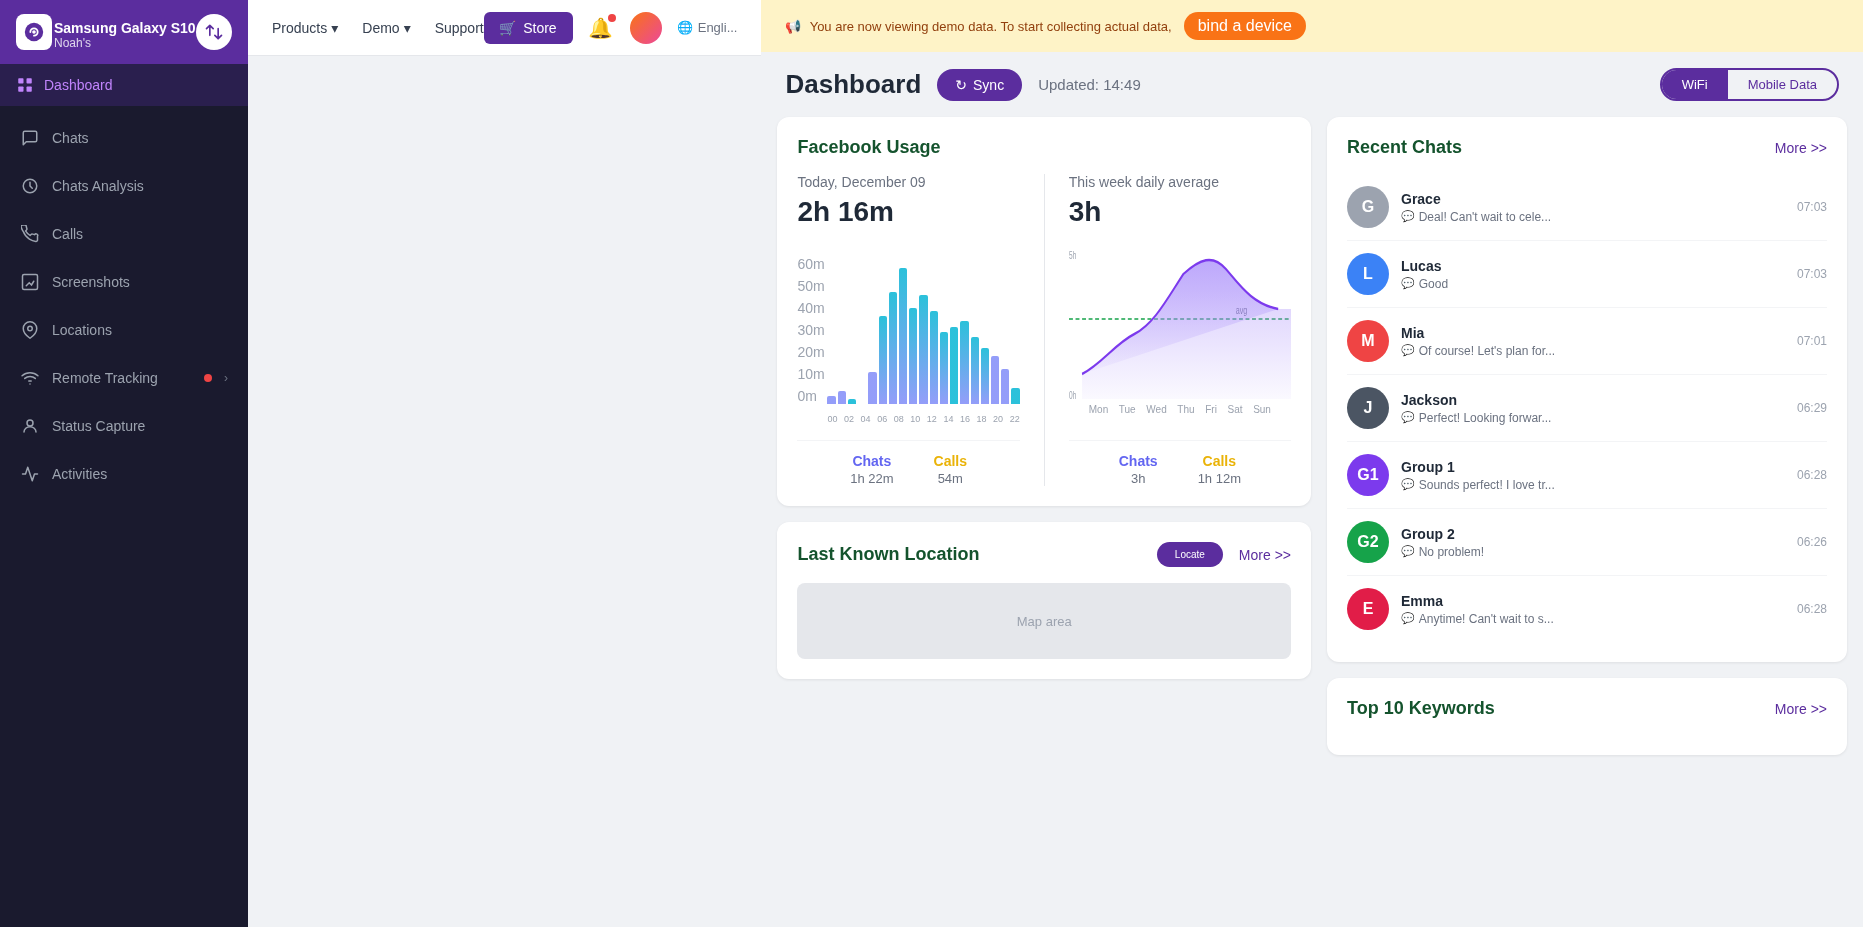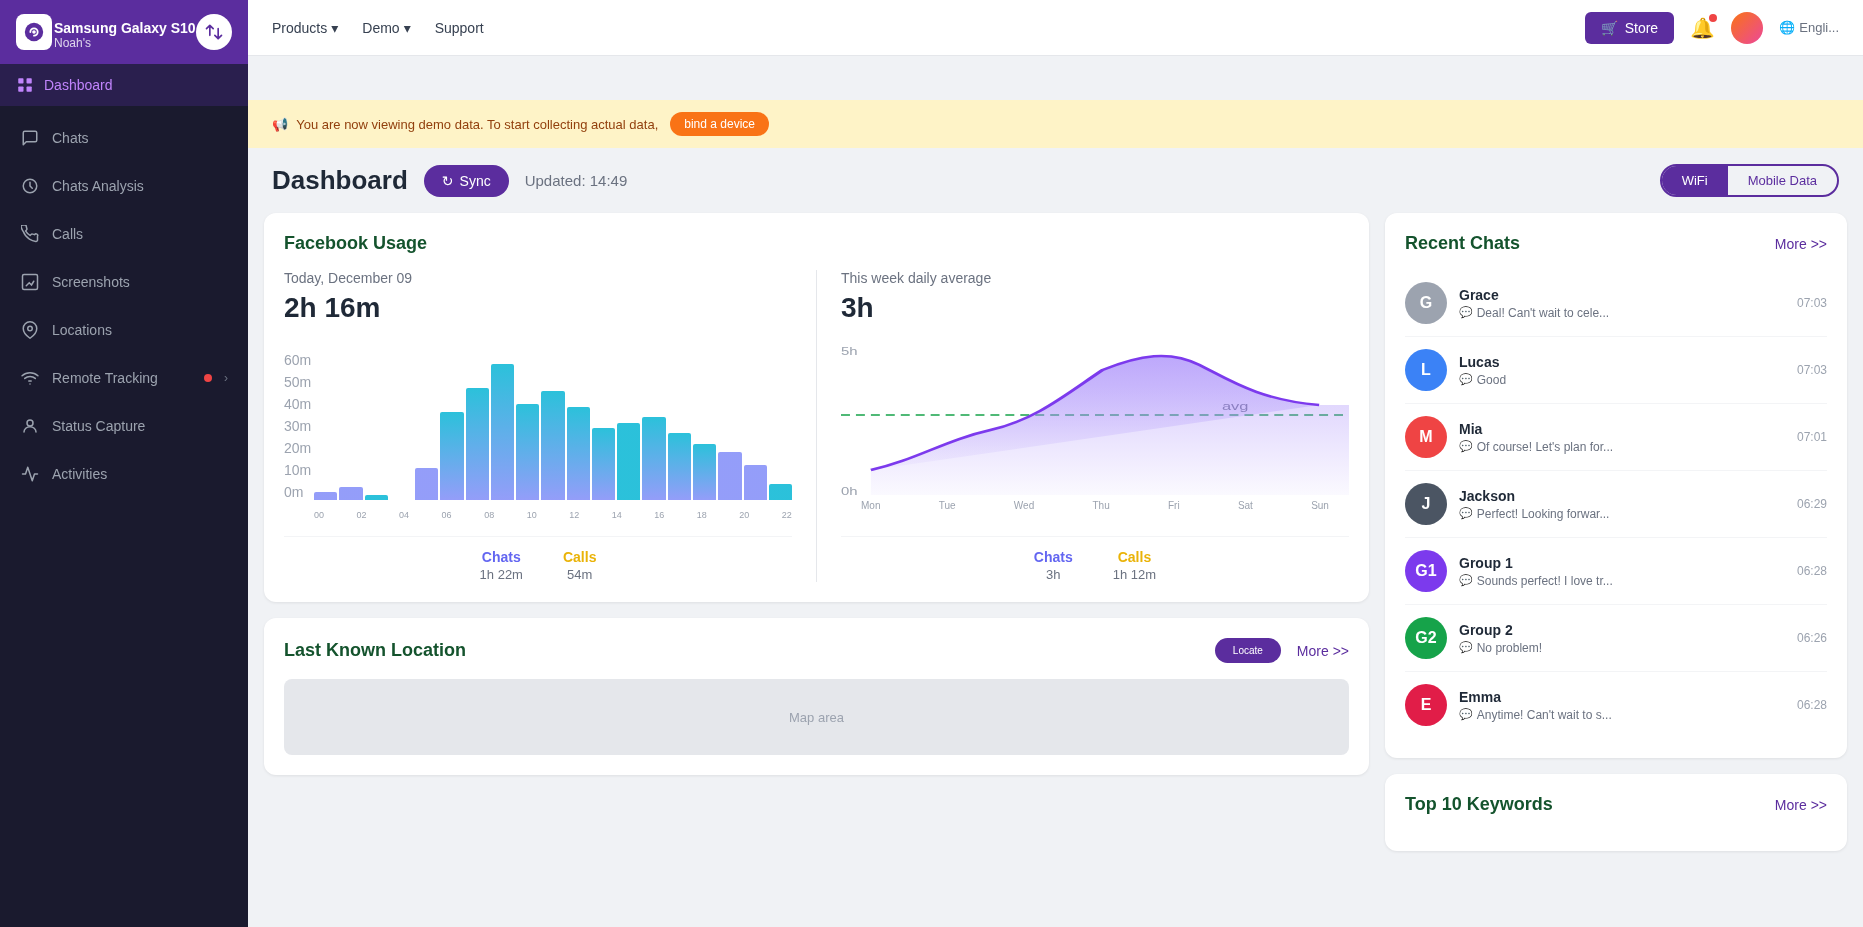--- a/index.html
+++ b/index.html
@@ -20,54 +20,54 @@
     .sidebar-dashboard-btn { display: flex; align-items: center; gap: 10px; color: #c084fc; font-size: 14px; font-weight: 500; }
 
     .sidebar-nav { padding: 8px 0; }
     .sidebar-nav-item { display: flex; align-items: center; gap: 12px; padding: 14px 20px; color: #9ca3af; font-size: 14px; cursor: pointer; transition: background 0.2s; }
     .sidebar-nav-item .nav-icon { width: 20px; height: 20px; display: flex; align-items: center; justify-content: center; }
     .sidebar-nav-item .nav-label { flex: 1; }
     .sidebar-nav-item .dot { width: 8px; height: 8px; background: #ef4444; border-radius: 50%; }
     .sidebar-nav-item .chevron { font-size: 12px; color: #6b7280; }
 
     
-    .main { flex: 1; display: flex; flex-direction: column; overflow: hidden; gap: 44px; }
+    .main { flex: 1; display: flex; flex-direction: row; overflow: hidden; }
 
     
     .topnav { background: #fff; padding: 0 24px; height: 56px; display: flex; align-items: center; justify-content: space-between; border-bottom: 1px solid #e5e7eb; }
     .topnav-links { display: flex; align-items: center; gap: 24px; }
     .topnav-link { font-size: 14px; color: #374151; cursor: pointer; display: flex; align-items: center; gap: 4px; }
     .topnav-right { display: flex; align-items: center; gap: 16px; }
     .store-btn { background: #5b2d9e; color: #fff; border: none; padding: 8px 16px; border-radius: 6px; font-size: 14px; cursor: pointer; display: flex; align-items: center; gap: 6px; }
     .topnav-avatar { width: 32px; height: 32px; border-radius: 50%; background: linear-gradient(135deg, #f97316, #ec4899); }
     .bell-icon { font-size: 20px; color: #6b7280; position: relative; cursor: pointer; }
     .bell-dot { width: 8px; height: 8px; background: #ef4444; border-radius: 50%; position: absolute; top: -2px; right: -2px; }
     .lang-btn { font-size: 13px; color: #6b7280; display: flex; align-items: center; gap: 4px; }
 
     
     .content { flex: 1; overflow-y: auto; padding: 0; background: #f0f2f5; }
 
     
     .banner { background: #fef3c7; padding: 12px 24px; display: flex; align-items: center; gap: 8px; font-size: 13px; color: #92400e; }
-    .banner-btn { background: #f97316; color: #fff; border: none; padding: 5px 14px; border-radius: 20px; font-size: 12px; cursor: pointer; margin-left: 4px; }
+    .banner-btn { background: #f97316; color: #fff; border: none; padding: 5px 14px; border-radius: 20px; font-size: 16px; cursor: pointer; margin-left: 4px; }
 
     
     .dash-header { padding: 16px 24px; display: flex; align-items: center; justify-content: space-between; background: #f0f2f5; }
     .dash-title { font-size: 26px; font-weight: 600; color: #1f2937; }
     .dash-header-left { display: flex; align-items: center; gap: 16px; }
     .sync-btn { background: #5b2d9e; color: #fff; border: none; padding: 8px 18px; border-radius: 22px; font-size: 14px; cursor: pointer; display: flex; align-items: center; gap: 6px; }
     .updated { font-size: 15px; color: #6b7280; }
     .wifi-mobile { display: flex; border-radius: 22px; overflow: hidden; border: 2px solid #5b2d9e; }
     .wm-btn { padding: 7px 20px; font-size: 13px; cursor: pointer; border: none; background: transparent; color: #5b2d9e; }
     .wm-btn.active { background: #5b2d9e; color: #fff; }
 
     
     .dash-body { display: flex; gap: 16px; padding: 0 16px 16px; }
     .dash-left { flex: 1; display: flex; flex-direction: column; gap: 16px; }
-    .dash-right { width: 462px; display: flex; flex-direction: column; gap: 16px; }
+    .dash-right { width: 520px; display: flex; flex-direction: column; gap: 16px; }
 
     
     .card { background: #fff; border-radius: 12px; padding: 20px; box-shadow: 0 1px 3px rgba(0,0,0,0.08); }
     .card-header { display: flex; align-items: center; justify-content: space-between; margin-bottom: 16px; }
     .card-title { font-size: 18px; font-weight: 600; color: #14532d; }
     .more-link { color: #5b2d9e; font-size: 14px; cursor: pointer; }
 
     
     .fb-card { }
     .fb-grid { display: flex; gap: 0; align-items: flex-end; }

